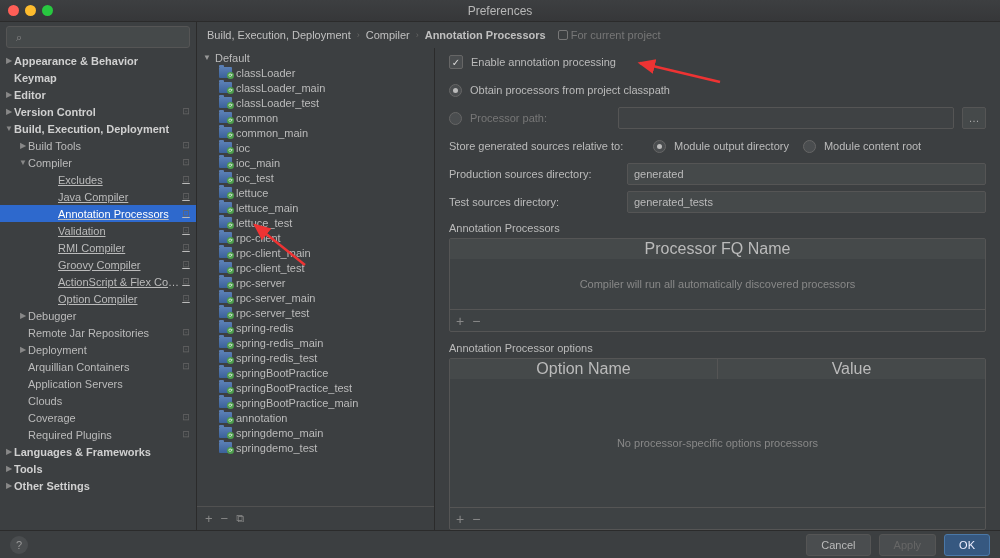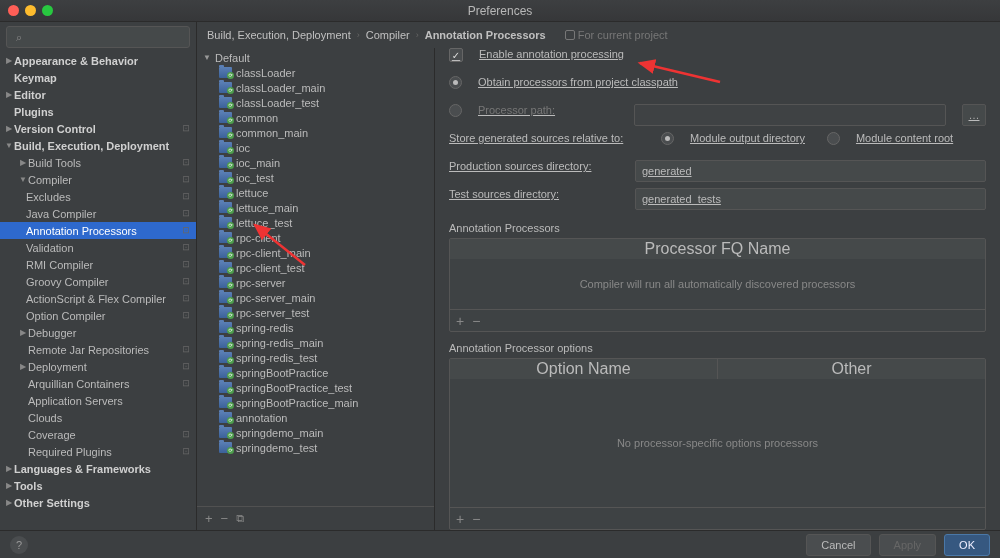--- a/index.html
+++ b/index.html
@@ -20,40 +20,40 @@
   .tree { flex: 1; overflow: auto; }
   .tree-item { display: flex; align-items: center; height: 17px; padding-right: 4px; cursor: default; }
   .tree-item.bold > .label { font-weight: 600; color: #d0d0d0; }
   .tree-item .chev { width: 10px; text-align: center; color: #888; font-size: 8px; }
   .tree-item .label { flex: 1; white-space: nowrap; overflow: hidden; text-overflow: ellipsis; color: #bbb; }
   .tree-item .badge { width: 12px; height: 12px; color: #666; font-size: 9px; text-align: center; }
   .tree-item.selected { background: #2e69cd; }
   .tree-item.selected .label { color: #fff; }
   .indent-0 { padding-left: 4px; }
   .indent-1 { padding-left: 18px; }
-  .indent-2 { padding-left: 16px; }
+  .indent-2 { padding-left: 48px; text-decoration: underline; }
 
   .middle { width: 238px; background: #3c3f41; border-right: 1px solid #2b2b2b; display: flex; flex-direction: column; }
   .breadcrumb { height: 26px; display: flex; align-items: center; padding: 0 10px; gap: 6px; color: #bbb; font-size: 11px; white-space: nowrap; overflow: hidden; }
   .breadcrumb .crumb { color: #c0c0c0; }
   .breadcrumb .sep { color: #666; font-size: 9px; }
-  .breadcrumb .proj { color: #777; margin-left: 13px; }
+  .breadcrumb .proj { color: #777; margin-left: 6px; }
   .breadcrumb .proj-icon { width: 10px; height: 10px; display: inline-block; border: 1px solid #777; border-radius: 2px; vertical-align: -1px; margin-right: 3px; }
   .module-tree { flex: 1; overflow: auto; padding-top: 2px; }
   .m-item { display: flex; align-items: center; height: 15px; padding-left: 6px; gap: 4px; }
   .m-item .chev { width: 8px; font-size: 8px; color: #999; }
   .m-item .folder { width: 13px; height: 11px; background: linear-gradient(#5a7fb5, #3b6199); border-radius: 1px; position: relative; }
   .m-item .folder::before { content: ''; position: absolute; top: -2px; left: 0; width: 5px; height: 2px; background: #5a7fb5; border-radius: 1px 1px 0 0; }
   .m-item .folder .cy { position: absolute; bottom: -1px; right: -2px; width: 7px; height: 7px; background: #4d9e4d; border-radius: 50%; font-size: 5px; color: #fff; text-align: center; line-height: 7px; }
   .m-item .label { color: #bbb; font-size: 11px; }
   .m-item.indent { padding-left: 22px; }
   .bottom-bar { height: 24px; border-top: 1px solid #515151; display: flex; align-items: center; padding-left: 8px; gap: 8px; color: #888; font-size: 13px; }
 
   .right { flex: 1; background: #3c3f41; display: flex; flex-direction: column; padding: 0 14px; overflow: hidden; }
-  .form-row { display: flex; height: 28px; gap: 16px; text-decoration: underline; }
+  .form-row { display: flex; align-items: center; height: 28px; gap: 8px; }
   .checkbox { width: 14px; height: 14px; border: 1px solid #666; border-radius: 2px; display: inline-flex; align-items: center; justify-content: center; background: #4a4d4f; }
   .checkbox.checked::after { content: '✓'; color: #ddd; font-size: 10px; }
   .radio { width: 13px; height: 13px; border: 1px solid #666; border-radius: 50%; display: inline-flex; align-items: center; justify-content: center; background: #4a4d4f; }
   .radio.checked::after { content: ''; width: 5px; height: 5px; background: #bbb; border-radius: 50%; }
   .lbl { color: #bbb; font-size: 11px; }
   .dim { color: #777; }
   .textfield { flex: 1; height: 22px; background: #45494a; border: 1px solid #555; border-radius: 2px; color: #bbb; padding: 0 6px; font-size: 11px; outline: none; }
   .iconbtn { width: 24px; height: 22px; border: 1px solid #555; background: #45494a; color: #aaa; border-radius: 2px; display: flex; align-items: center; justify-content: center; cursor: pointer; }
   .sect-title { color: #bbb; font-size: 11px; margin-top: 6px; margin-bottom: 4px; }
   .table-box { border: 1px solid #555; border-radius: 2px; background: #3e4244; flex-direction: column; display: flex; }
@@ -103,25 +103,20 @@
           <span class="chev"></span>
           <span class="label">Keymap</span>
           <span class="badge"></span>
         </div>
         <div class="tree-item indent-0 bold">
           <span class="chev">▶</span>
           <span class="label">Editor</span>
           <span class="badge"></span>
         </div>
         <div class="tree-item indent-0 bold">
-          <span class="chev"></span>
-          <span class="label">Plugins</span>
-          <span class="badge"></span>
-        </div>
-        <div class="tree-item indent-0 bold">
           <span class="chev">▶</span>
           <span class="label">Version Control</span>
           <span class="badge">⊡</span>
         </div>
         <div class="tree-item indent-0 bold">
           <span class="chev">▼</span>
           <span class="label">Build, Execution, Deployment</span>
           <span class="badge"></span>
         </div>
         <div class="tree-item indent-1">
@@ -452,21 +447,21 @@
           <div class="table-foot">
             <span style="cursor:pointer">+</span>
             <span style="cursor:pointer">−</span>
           </div>
         </div>
 
         <div class="sect-title" style="margin-top:10px">Annotation Processor options</div>
         <div class="table-box" style="flex:1;min-height:0">
           <div class="table-head">
             <div class="col">Option Name</div>
-            <div class="col">Other</div>
+            <div class="col">Value</div>
           </div>
           <div class="table-body" style="flex:1">No processor-specific options processors</div>
           <div class="table-foot">
             <span style="cursor:pointer">+</span>
             <span style="cursor:pointer">−</span>
           </div>
         </div>
       </div>
     </div>
   </div>

